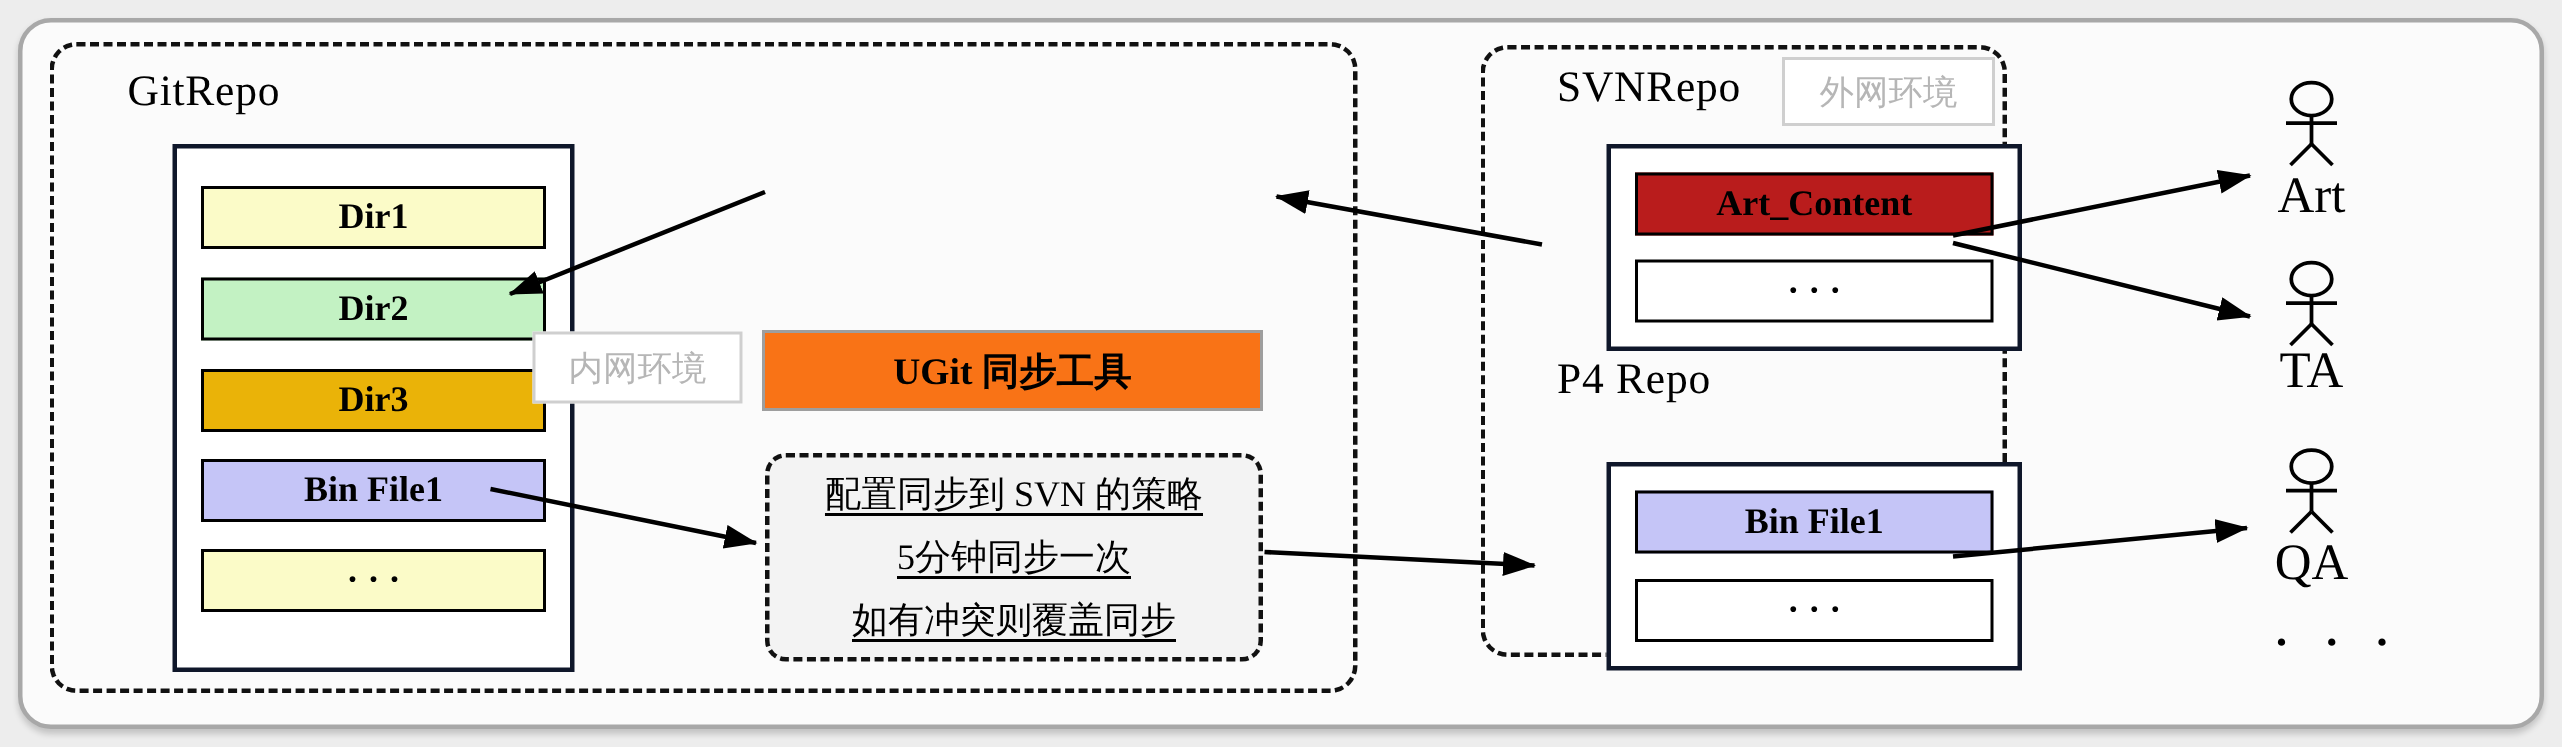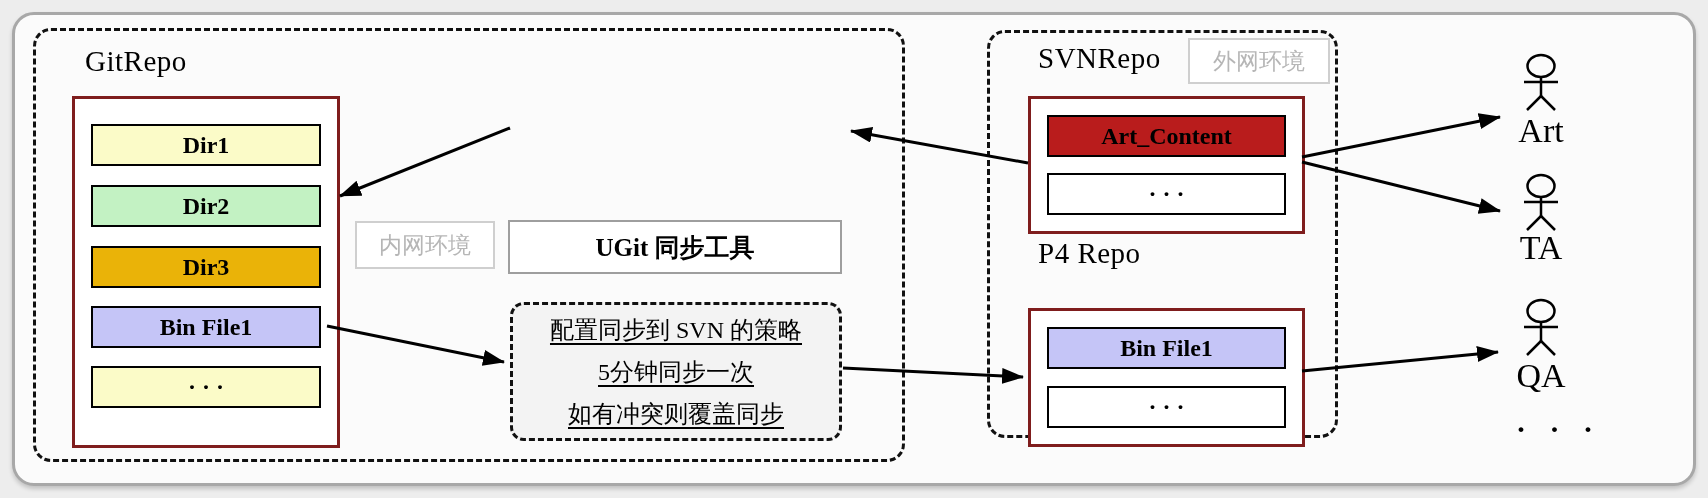--- a/index.html
+++ b/index.html
@@ -25,21 +25,21 @@
   }
   .container-left  { left:33px;  top:28px; width:866px; height:428px; }
   .container-right { left:987px; top:30px; width:345px; height:402px; }
 
   .section-title {
     font-size:29px; color:#000; letter-spacing:0.5px;
     white-space:nowrap;
   }
 
   .solid-box {
-    background:#fff; border:3px solid #7f1d1d;
+    background:#fff; border:3px solid #0f172a;margin-left:43px;
   }
   .git-box { left:72px;  top:96px;  width:262px; height:346px; }
   .svn-box { left:1028px; top:96px; width:271px; height:132px; }
   .p4-box  { left:1028px; top:308px; width:271px; height:133px; }
 
   .row {
     position:absolute;
     border:2px solid #000;
     display:flex; align-items:center; justify-content:center;
     font-size:24px; font-weight:bold; color:#000;
@@ -108,21 +108,21 @@
     <div class="row git-row" style="top: 25px; background-color: rgb(251, 251, 200);">Dir1</div>
     <div class="row git-row" style="top: 86px; background-color: rgb(195, 242, 195); text-align: right;">Dir2</div>
     <div class="row git-row" style="top: 147px; background-color: #eab308;">Dir3</div>
     <div class="row git-row" style="top: 207px; background-color: rgb(197, 197, 247);">Bin File1</div>
     <div class="row git-row" style="top: 267px; background-color: rgb(251, 251, 200);">· · ·</div>
   </div>
 
   <div class="abs env-badge badge-intranet">内网环境</div>
 
 
-  <div class="abs tool-box" style="background-color: #ffffff;">UGit 同步工具</div>
+  <div class="abs tool-box" style="background-color: #f97316;">UGit 同步工具</div>
 
   <div class="abs policy-box policy-bottom">
     <div class="policy-line">配置同步到 SVN 的策略</div>
     <div class="policy-line">5分钟同步一次</div>
     <div class="policy-line">如有冲突则覆盖同步</div>
   </div>
 
   <div class="abs dashed-container container-right"></div>
 
   <div class="abs section-title" style="left:1038px;top:42px;">SVNRepo</div>

